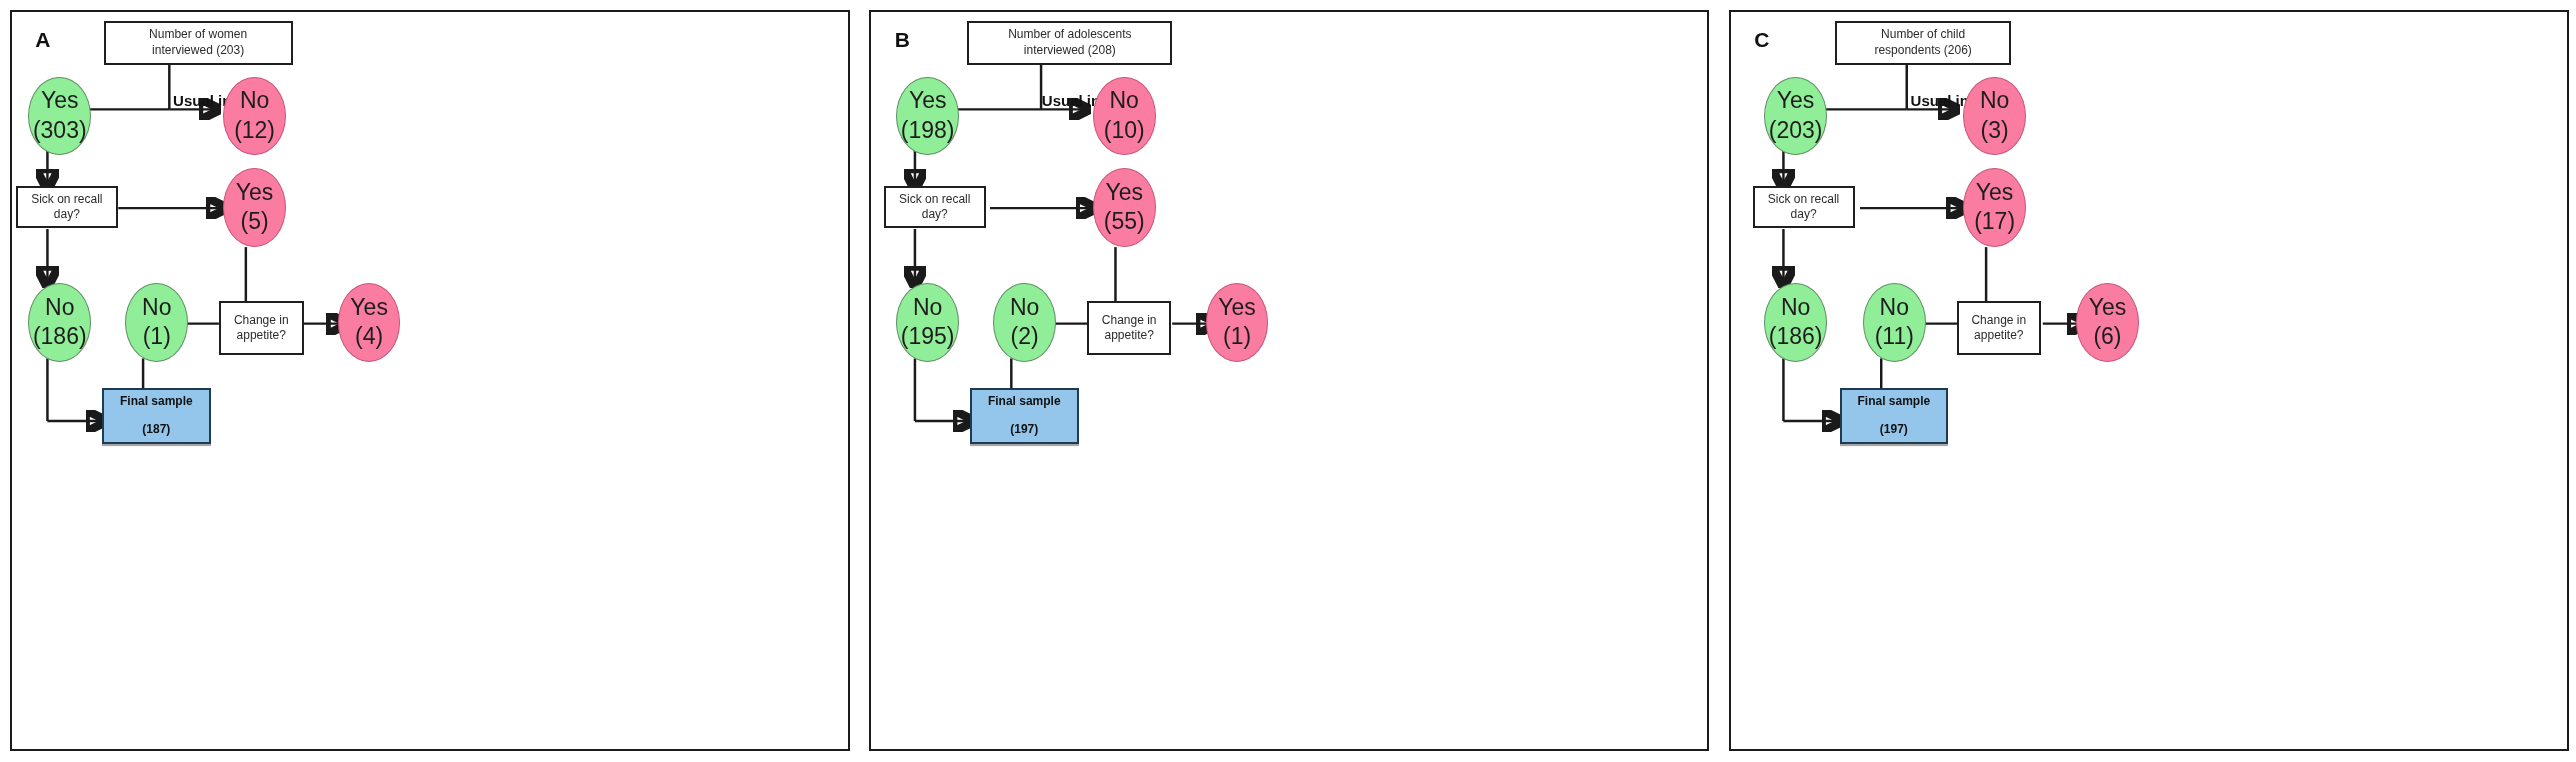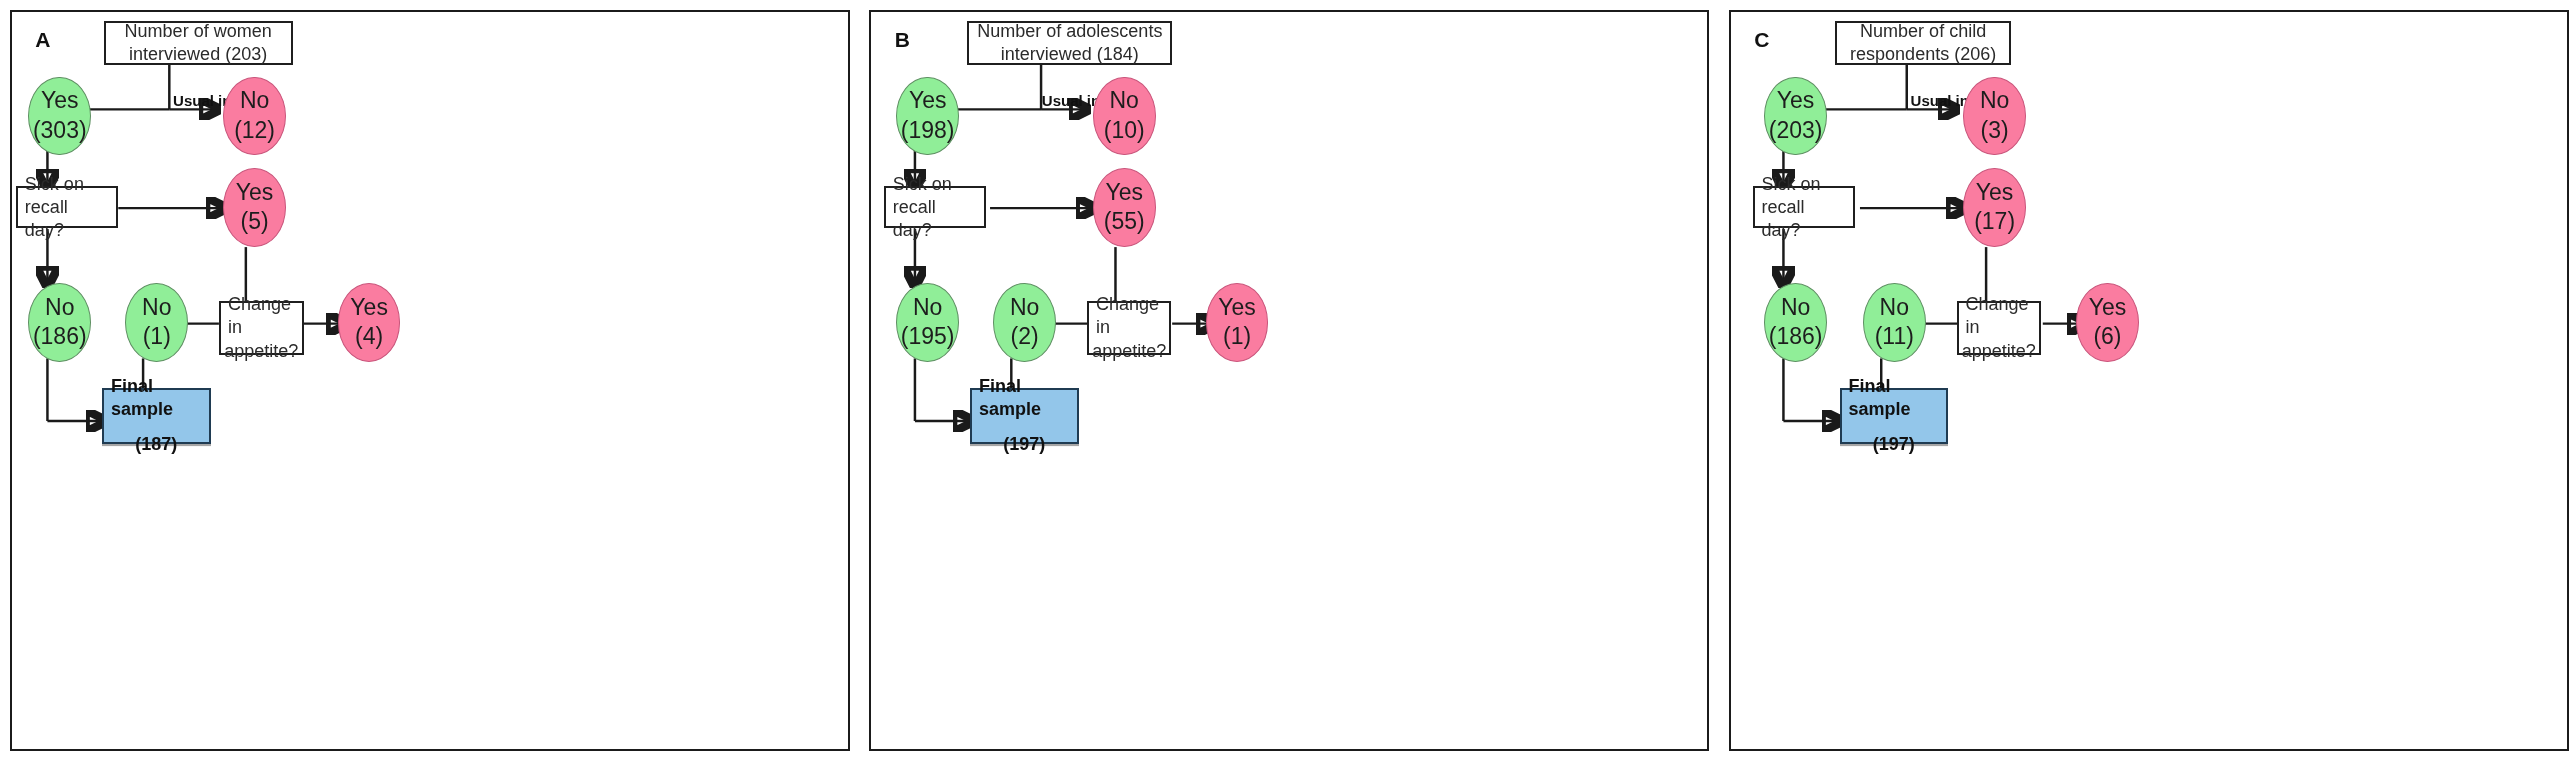--- a/index.html
+++ b/index.html
@@ -31,23 +31,23 @@
     color:#111;
     letter-spacing:0.3px;
   }
   
   .node{position:absolute;box-sizing:border-box;}
   .rect{
     border:2.1px solid #1f1f1f;
     background:#ffffff;
     display:flex;flex-direction:column;
     align-items:center;justify-content:center;
-    text-align:left;
+    text-align:center;
     color:#2b2b2b;
-    font-size:18px;
+    font-size:12px;
     line-height:1.28;
     padding:4.2px 7px;
   }
   .rect.final{
     background:#93c6ea;
     border:2.1px solid #1f3b52;
     color:#111111;
     font-weight:bold;
     box-shadow:0 2.1px 0 0 rgba(0,0,0,.35);
     gap:12px;
@@ -194,21 +194,21 @@
       <line x1="62" y1="498" x2="62" y2="588"></line>
       <line x1="62" y1="588" x2="142" y2="588" marker-end="url(#ahB)"></line>
       <line x1="198" y1="498" x2="198" y2="588"></line>
       <line x1="198" y1="588" x2="188" y2="588" marker-end="url(#ahB)"></line>
     </svg>
 
     <div class="panel-letter" style="left:23.5px;top:16.6px;">B</div>
 
     <div class="node rect" style="left:11.5%;top:1.2%;width:24.5%;height:6.0%;">
       <span>Number of adolescents</span>
-      <span>interviewed (184)</span>
+      <span>interviewed (208)</span>
     </div>
 
     <div class="edge-label" style="left:20.4%;top:10.9%;">Usual intake?</div>
 
     <div class="node circ green" style="left:3.0%;top:8.8%;width:7.5%;height:10.7%;">
       <span class="l1">Yes</span>
       <span class="l2">(198)</span>
     </div>
 
     <div class="node circ pink" style="left:26.5%;top:8.8%;width:7.5%;height:10.7%;">

